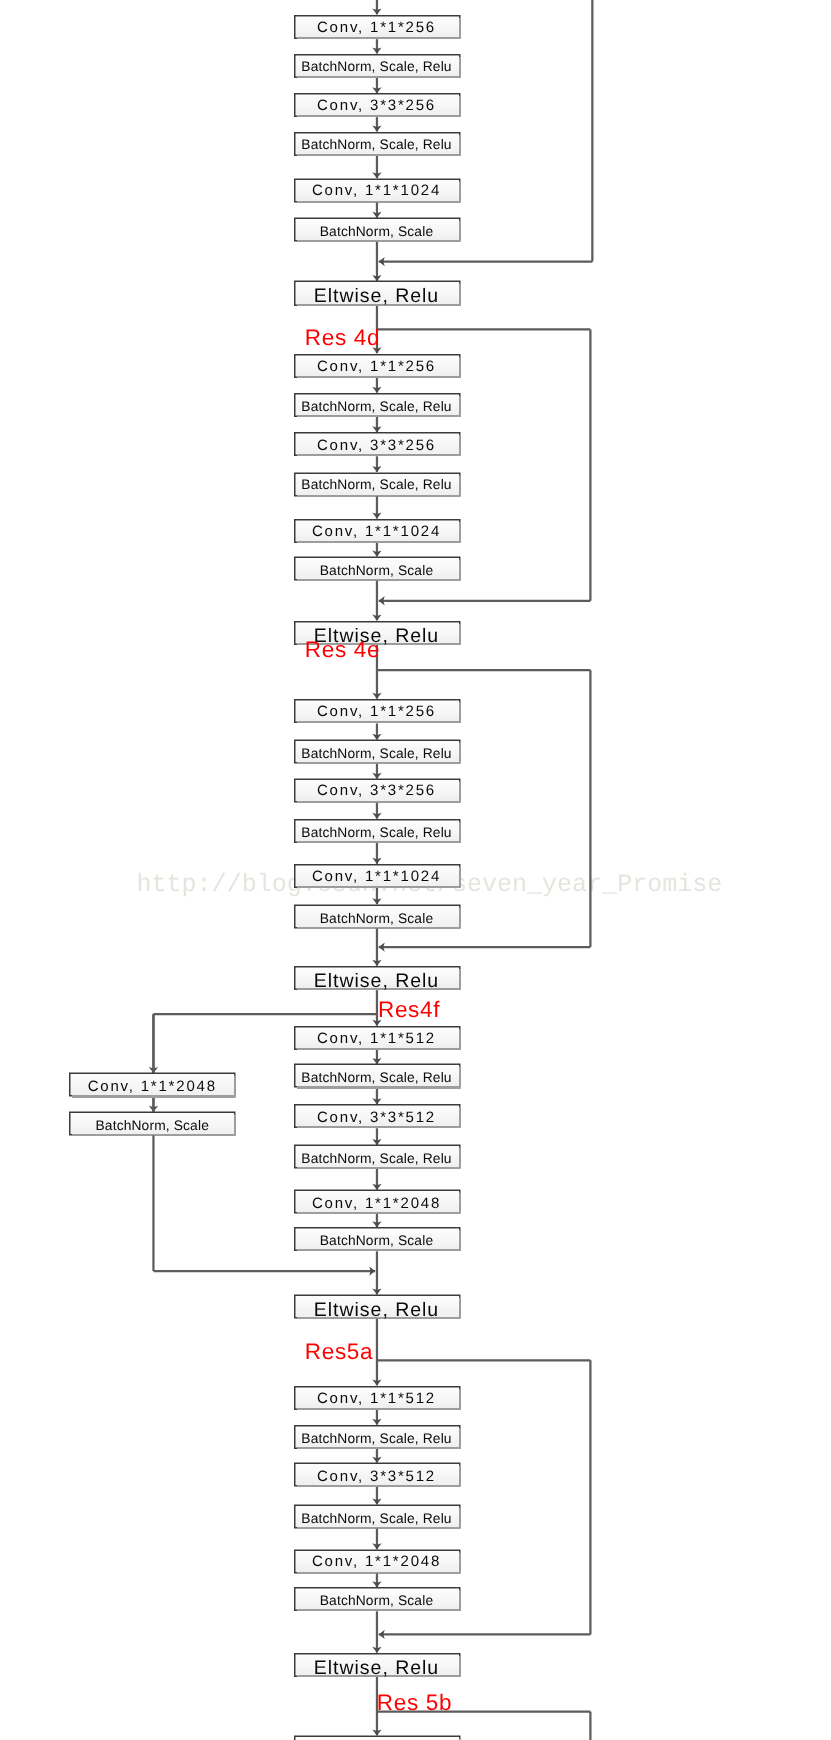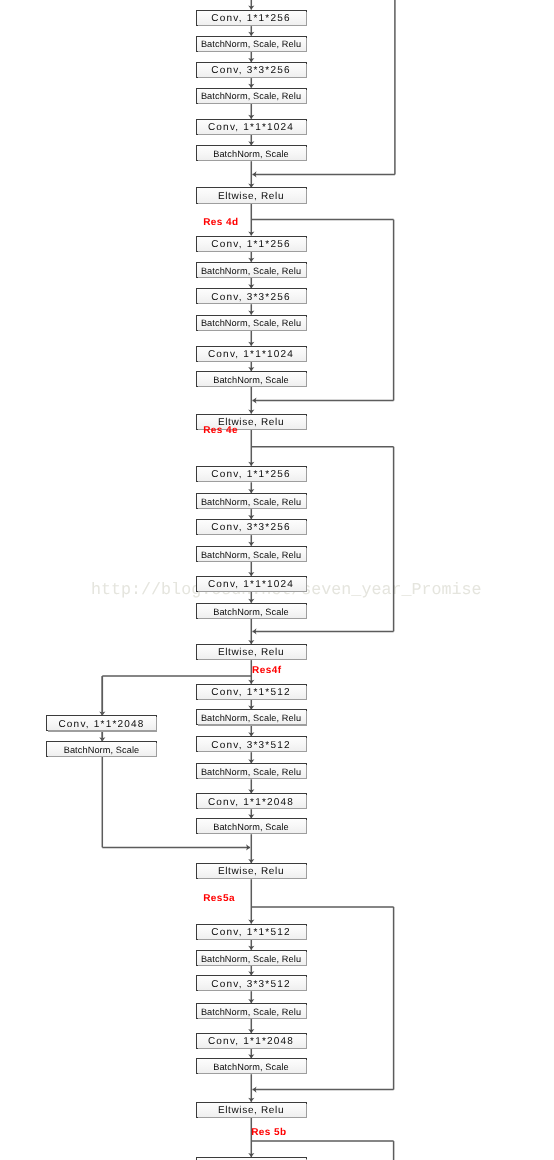--- a/index.html
+++ b/index.html
@@ -20,24 +20,24 @@
         border:1px solid #3b3b3b;
         display:flex;align-items:center;justify-content:center;
         color:#0a0a0a;white-space:nowrap;font-size:10px;line-height:1;}
   .node::after{content:"";position:absolute;left:1px;top:100%;right:-1.2px;height:1.2px;
         background:#9e9e9e;}
   .node::before{content:"";position:absolute;top:1px;left:100%;bottom:-1.2px;width:1.2px;
         background:#9e9e9e;}
   .node span{position:relative;z-index:2;top:1.4px;}
   .node.wide{font-size:9.2px;letter-spacing:0.1px;}
   .node.conv{letter-spacing:1.2px;}
-  .node.elt{font-size:10px;letter-spacing:0.65px;}
-
-  .reslabel{position:absolute;color:#ff0000;font-weight:bold;white-space:nowrap;
-        font-size:10px;line-height:1;letter-spacing:0.45px;}
+  .node.elt{font-size:13px;letter-spacing:0.65px;}
+
+  .reslabel{position:absolute;color:#ff0000;font-weight:normal;white-space:nowrap;
+        font-size:15px;line-height:1;letter-spacing:0.45px;}
 
   svg.wires{position:absolute;left:0;top:0;width:554px;height:1160px;overflow:visible;}
 </style>
 </head>
 <body>
 
 <div id="stage">
 
   <div class="watermark" style="left:91px;top:582.5px;">http://blog.csdn.net/seven_year_Promise</div>
 

